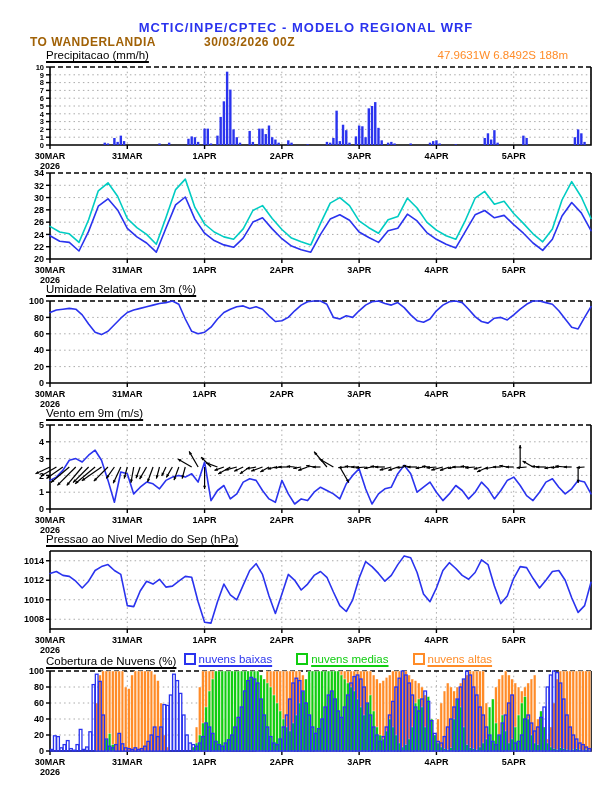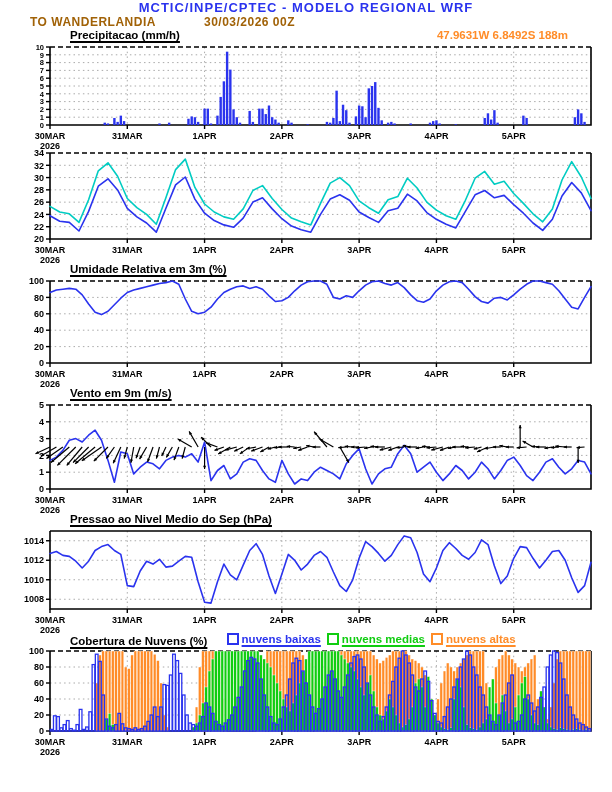--- a/index.html
+++ b/index.html
@@ -1,26 +1,26 @@
 <!DOCTYPE html>
 <html><head>
 <meta charset="utf-8">
 <style>
   html,body{margin:0;padding:0;background:#fff;}
   .page{width:612px;height:792px;background:#fff;overflow:hidden;position:relative;
         font-family:"Liberation Sans",sans-serif;-webkit-font-smoothing:antialiased;}
-  .hdr{padding-top:0;}
+  .hdr{padding-top:20px;}
   .hdr-line1{text-align:center;font-weight:bold;font-size:13px;letter-spacing:1px;}
   .hdr-line2{display:flex;font-weight:bold;font-size:12px;letter-spacing:.5px;padding-left:30px;margin-top:0px;}
   .hdr-line2 .run{margin-left:48px;}
   .chart-block{position:relative;}
-  .title-row{position:relative;height:14px;padding-left:70px;font-weight:bold;font-size:11.5px;white-space:nowrap;}
+  .title-row{position:relative;height:14px;padding-left:46px;font-weight:normal;font-size:11.5px;white-space:nowrap;}
   .title-row .t{text-decoration:underline;text-decoration-thickness:1.5px;text-underline-offset:2px;}
   .title-right{position:absolute;right:44px;top:0;}
-  .legend{display:inline-flex;gap:6px;margin-left:16px;}
+  .legend{display:inline-flex;gap:24px;margin-left:4px;}
   .legend .li{display:inline-flex;align-items:center;gap:3px;}
   .legend .sq{width:8px;height:8px;border:2px solid;display:inline-block;background:#fff;}
   svg{display:block;}
 </style>
 </head>
 <body>
 <div class="page">
 
 <div class="hdr">
   <div class="hdr-line1" style="color:#2a33ee">MCTIC/INPE/CPTEC - MODELO REGIONAL WRF</div>

